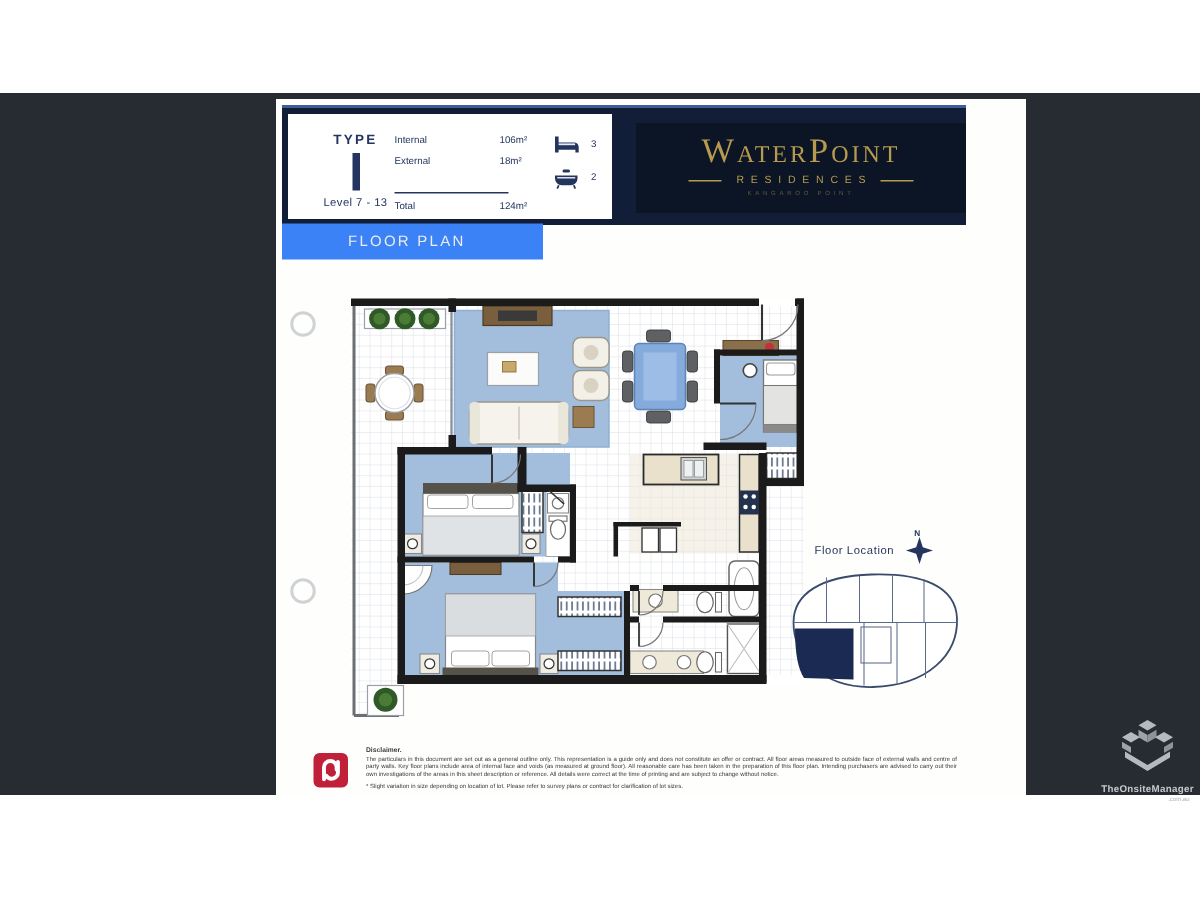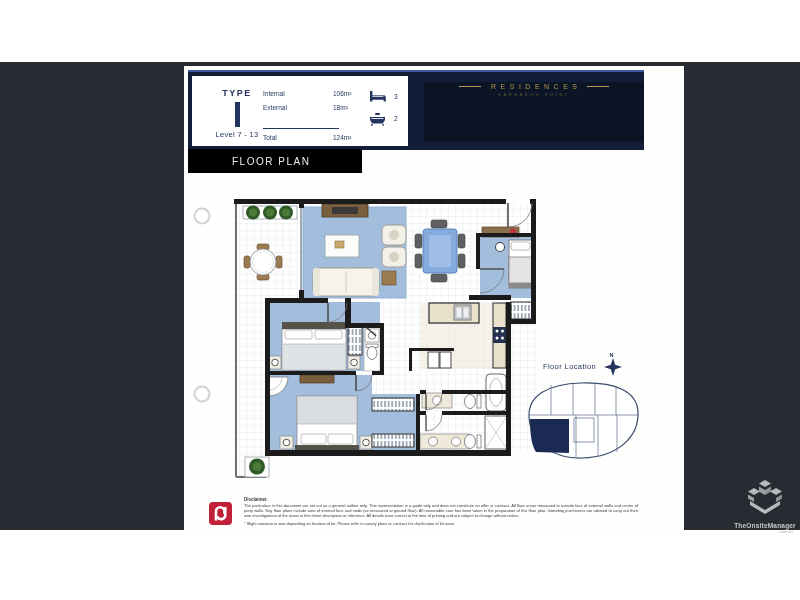--- a/index.html
+++ b/index.html
@@ -23,21 +23,21 @@
   .icon-row{position:absolute;left:0;height:16px;}
   .icon-count{position:absolute;left:26px;top:3px;font-size:6.5px;color:#23355e;}
   .logo-panel{position:absolute;left:240px;top:16px;width:220px;height:60px;background:#0c1526;color:#b79a4e;text-align:center;}
   .logo-title{margin-top:7px;font-family:"Liberation Serif",serif;letter-spacing:2px;line-height:24px;white-space:nowrap;}
   .logo-title .big{font-size:23px;}
   .logo-title .small{font-size:16px;}
   .logo-sub{display:flex;align-items:center;justify-content:center;gap:5px;margin-top:1px;}
   .logo-sub .line{width:22px;border-top:1px solid #b79a4e;}
   .logo-sub .txt{font-size:7px;letter-spacing:4.5px;text-indent:4.5px;white-space:nowrap;}
   .logo-tag{font-size:4px;letter-spacing:2.5px;opacity:.5;margin-top:2px;white-space:nowrap;}
-  .section-bar{position:absolute;left:4px;top:83px;width:174px;height:24px;background:#000000;}
+  .section-bar{position:absolute;left:4px;top:83px;width:174px;height:24px;background:#3b82f6;}
   .section-bar span{position:absolute;left:44px;top:7px;font-size:10px;letter-spacing:1.5px;color:#e9ecf3;}
   
   .plan-svg{position:absolute;left:0;top:104px;}
   
   .brand-logo{position:absolute;left:25px;top:436px;width:23px;height:23px;background:#c02038;border-radius:4px;}
   .disc{position:absolute;left:60px;top:431px;width:394px;color:#3a3a3a;}
   .disc-head{font-size:4.5px;font-weight:bold;margin-bottom:1px;}
   .disc-body{font-size:4px;line-height:5px;text-align:justify;}
   .disc-note{font-size:4px;margin-top:3px;}
   
@@ -89,20 +89,21 @@
           <path d="M2,5 h15 v2 a4.5,4.5 0 0 1 -4.5,4.5 h-6 A4.5,4.5 0 0 1 2,7 Z" fill="#23355e"></path>
           <rect x="3.5" y="6" width="12" height="1" fill="#ffffff" opacity="0.85"></rect>
           <path d="M4.5,11.5 l-1,2.2 M14.5,11.5 l1,2.2" stroke="#23355e" stroke-width="1.2"></path>
         </svg>
         <span class="icon-count">2</span>
       </div>
     </div>
   </div>
 
   <div class="logo-panel">
+    <div class="logo-title"><span class="big">W</span><span class="small">ATER</span><span class="big">P</span><span class="small">OINT</span></div>
     <div class="logo-sub">
       <span class="line"></span>
       <span class="txt">RESIDENCES</span>
       <span class="line"></span>
     </div>
     <div class="logo-tag">KANGAROO POINT</div>
   </div>
 
   <div class="section-bar">
     <span>FLOOR PLAN</span>

